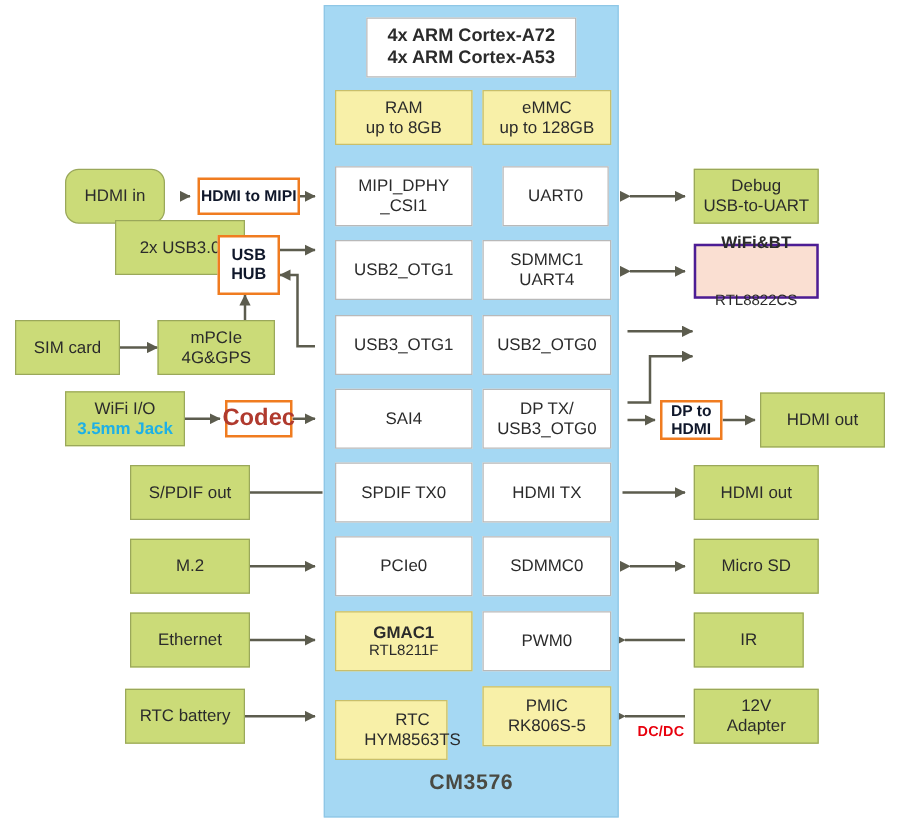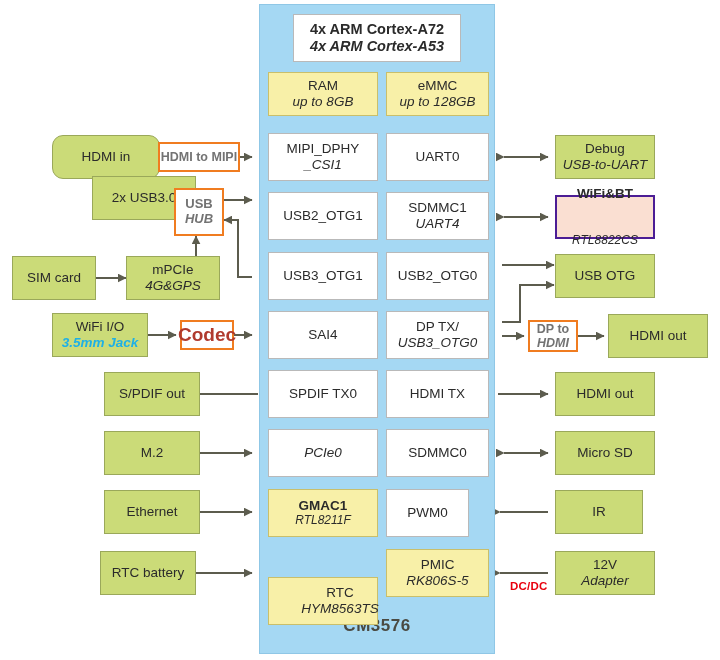--- a/index.html
+++ b/index.html
@@ -52,21 +52,21 @@
     display: flex;
     flex-direction: column;
     align-items: center;
     justify-content: center;
     text-align: center;
     line-height: 1.15;
     color: #2b2b2b;
     font-size: 13.5px;
   }
   .blk .l1 { display: block; }
-  .blk .l2 { display: block; font-style: italic; }
+  .blk .l2 { display: block; }
 
   
   .green {
     background: #cbdb78;
     border: 1px solid #9aa85a;
   }
   
   .white {
     background: #ffffff;
     border: 1px solid #b9b9b9;
@@ -79,21 +79,21 @@
   
   .pink {
     background: #fadfd2;
     border: 2px solid #4c1d95;
     gap: 32px;
   }
   
   .orange {
     background: #ffffff;
     border: 2px solid #f07c20;
-    color: #737373;
+    color: #0f172a;
     font-weight: bold;
   }
   .orange.red-ink { color: #b03a2e; }
 
   .bold { font-weight: bold; }
   .sub { font-size: 12px; font-weight: normal; }
   .cyan { color: #1eb0e6; font-weight: bold; }
   .cpu-box {
     font-weight: bold;
     font-size: 14.5px;
@@ -195,61 +195,61 @@
   </div>
   <div class="blk white" style="left:268px; top:252px; width:110px; height:48px;">
     <span class="l1">USB3_OTG1</span>
   </div>
   <div class="blk white" style="left:268px; top:311px; width:110px; height:48px;">
     <span class="l1">SAI4</span>
   </div>
   <div class="blk white" style="left:268px; top:370px; width:110px; height:48px;">
     <span class="l1">SPDIF TX0</span>
   </div>
-  <div class="blk white" style="left:268px; top:429px; width:110px; height:48px;font-style:italic;">
+  <div class="blk white" style="left:268px; top:429px; width:110px; height:48px;">
     <span class="l1">PCIe0</span>
   </div>
   <div class="blk yellow" style="left:268px; top:489px; width:110px; height:48px;">
     <span class="l1 bold">GMAC1</span>
     <span class="l2 sub">RTL8211F</span>
   </div>
-  <div class="blk yellow" style="left:268px; top:577px; width:110px; height:48px;padding-left:34px;">
+  <div class="blk yellow" style="left:268px; top:560px; width:90px; height:48px;padding-left:34px;">
     <span class="l1">RTC</span>
     <span class="l2">HYM8563TS</span>
   </div>
 
-  <div class="blk white" style="left:386px; top:133px; width:103px; height:48px;">
+  <div class="blk white" style="left:402px; top:133px; width:85px; height:48px;">
     <span class="l1">UART0</span>
   </div>
   <div class="blk white" style="left:386px; top:192px; width:103px; height:48px;">
     <span class="l1">SDMMC1</span>
     <span class="l2">UART4</span>
   </div>
   <div class="blk white" style="left:386px; top:252px; width:103px; height:48px;">
     <span class="l1">USB2_OTG0</span>
   </div>
   <div class="blk white" style="left:386px; top:311px; width:103px; height:48px;">
     <span class="l1">DP TX/</span>
     <span class="l2">USB3_OTG0</span>
   </div>
   <div class="blk white" style="left:386px; top:370px; width:103px; height:48px;">
     <span class="l1">HDMI TX</span>
   </div>
   <div class="blk white" style="left:386px; top:429px; width:103px; height:48px;">
     <span class="l1">SDMMC0</span>
   </div>
-  <div class="blk white" style="left:386px; top:489px; width:83px; height:48px;">
+  <div class="blk white" style="left:386px; top:489px; width:103px; height:48px;">
     <span class="l1">PWM0</span>
   </div>
   <div class="blk yellow" style="left:386px; top:549px; width:103px; height:48px;">
     <span class="l1">PMIC</span>
     <span class="l2">RK806S-5</span>
   </div>
 
-  <div class="blk green" style="left:52px; top:135px; width:108px; height:44px;border-radius:11px;">
+  <div class="blk green" style="left:52px; top:135px; width:80px; height:44px;border-radius:11px;">
     <span class="l1">HDMI in</span>
   </div>
   <div class="blk green" style="left:48px; top:176px; width:104px; height:44px;margin-left:44px;">
     <span class="l1">2x USB3.0</span>
   </div>
   <div class="blk green" style="left:12px; top:256px; width:84px; height:44px;">
     <span class="l1">SIM card</span>
   </div>
   <div class="blk green" style="left:126px; top:256px; width:94px; height:44px;">
     <span class="l1">mPCIe</span>
@@ -284,23 +284,20 @@
   </div>
 
   <div class="blk green" style="left:555px; top:135px; width:100px; height:44px;">
     <span class="l1">Debug</span>
     <span class="l2">USB-to-UART</span>
   </div>
   <div class="blk pink" style="left:555px; top:195px; width:100px; height:44px;">
     <span class="l1 bold">WiFi&amp;BT</span>
     <span class="l2 sub">RTL8822CS</span>
   </div>
-  <div class="blk green" style="left:555px; top:254px; width:100px; height:44px;">
-    <span class="l1">USB OTG</span>
-  </div>
   <div class="blk green" style="left:608px; top:314px; width:100px; height:44px;">
     <span class="l1">HDMI out</span>
   </div>
   <div class="blk green" style="left:555px; top:372px; width:100px; height:44px;">
     <span class="l1">HDMI out</span>
   </div>
   <div class="blk green" style="left:555px; top:431px; width:100px; height:44px;">
     <span class="l1">Micro SD</span>
   </div>
   <div class="blk green" style="left:555px; top:490px; width:88px; height:44px;">

